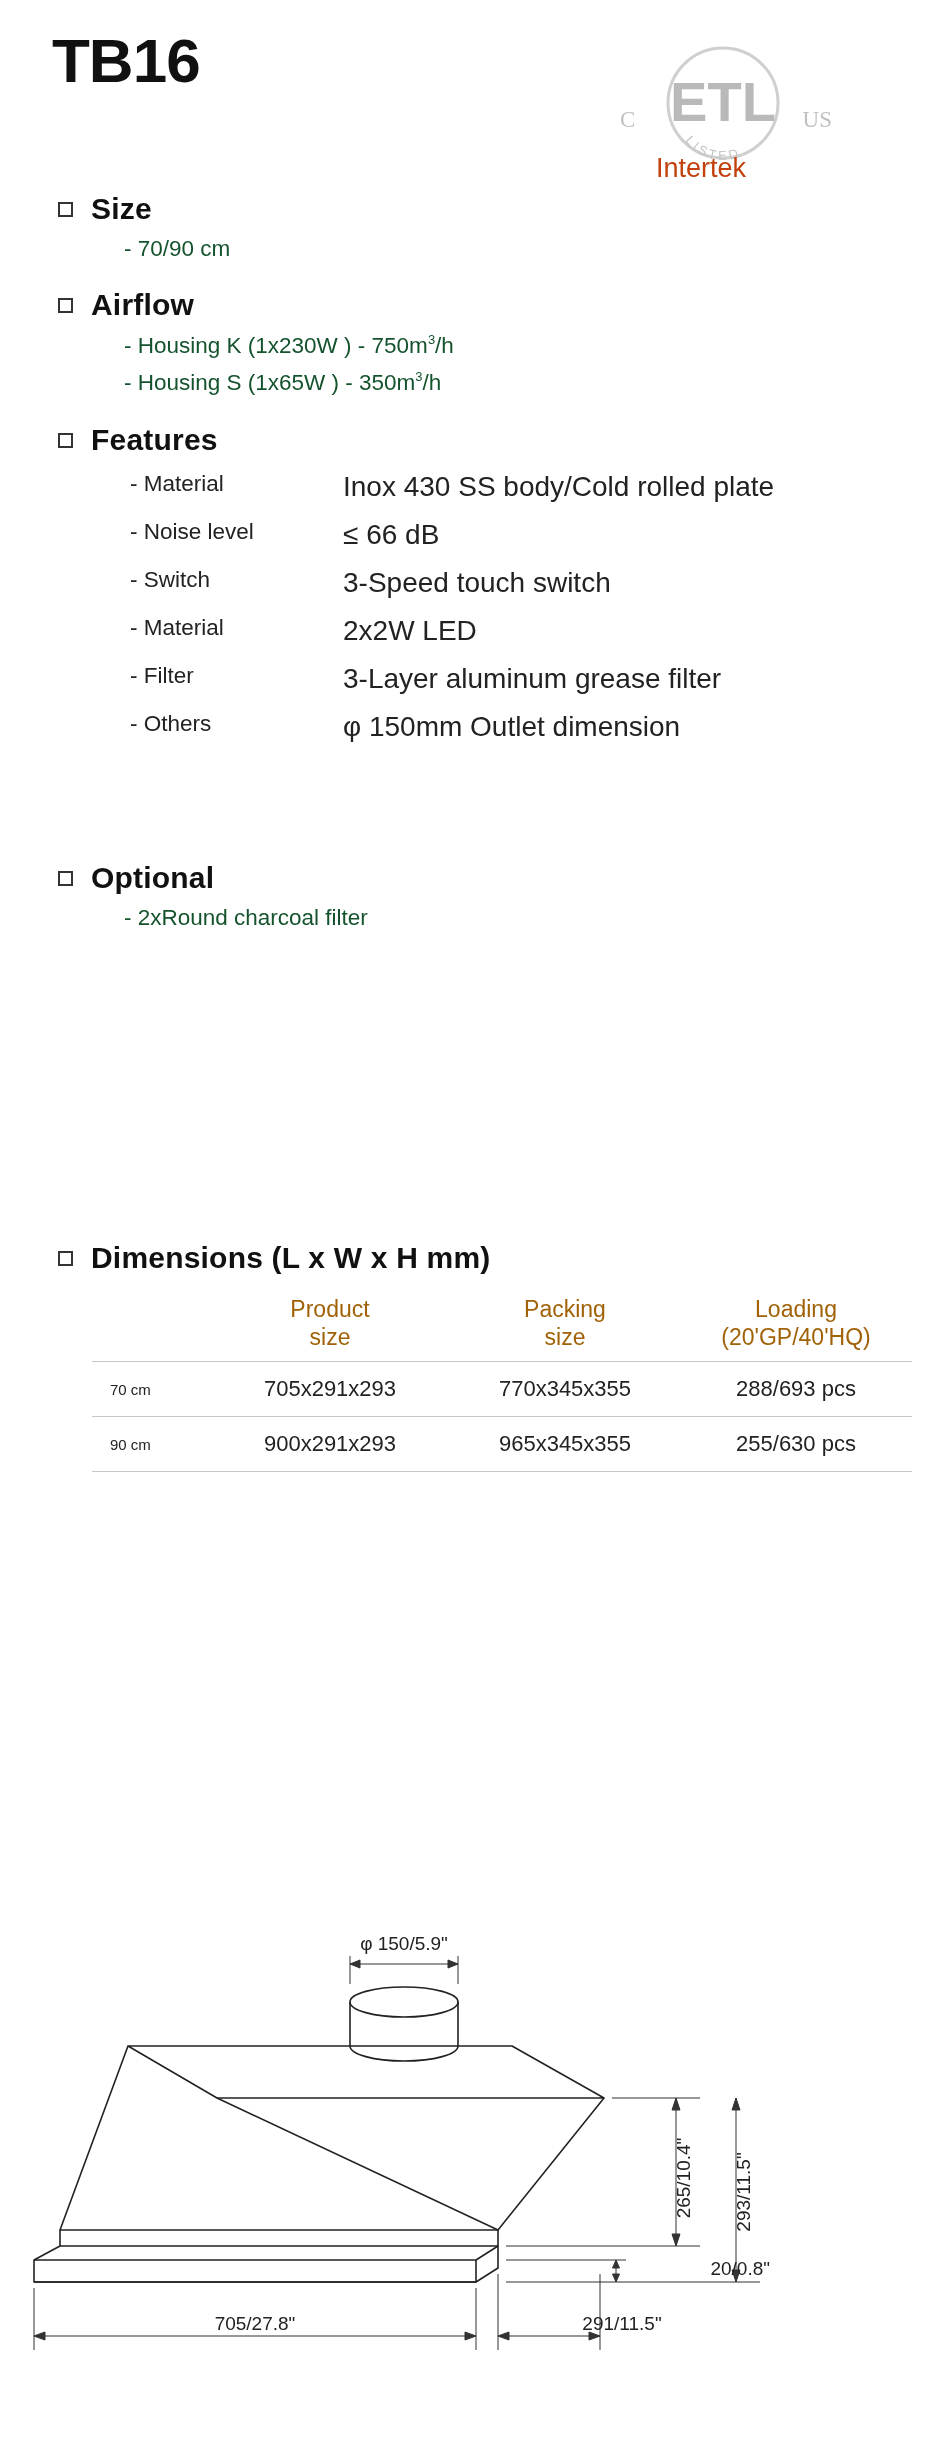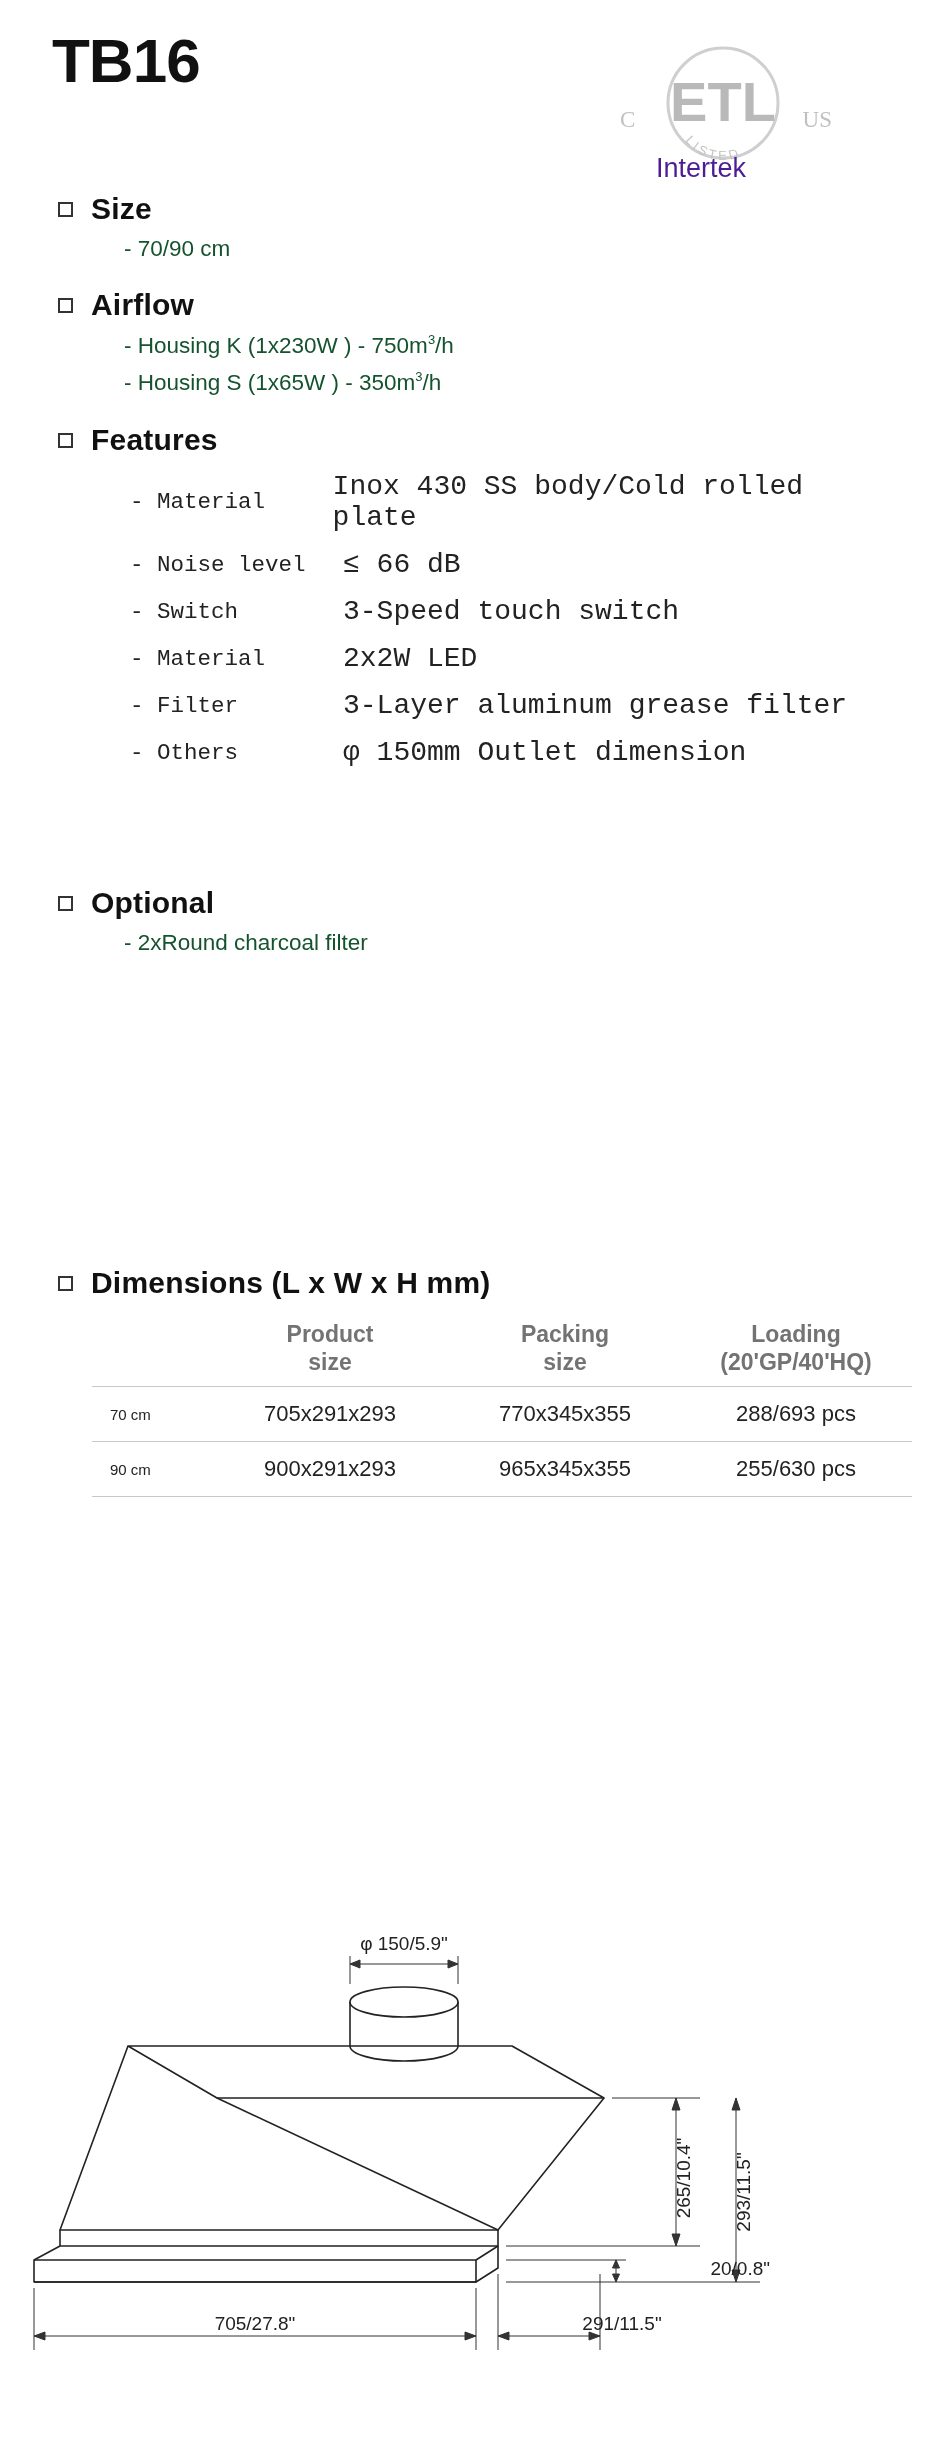--- a/index.html
+++ b/index.html
@@ -52,21 +52,21 @@
     color: #c0c0c0;
     font-family: "Liberation Serif", serif;
   }
   .etl-c { left: 12px; top: 66px; }
   .etl-us { right: 6px; top: 66px; }
   .etl-intertek {
     position: absolute;
     left: 48px;
     top: 112px;
     font-size: 27px;
-    color: #4c1d95;
+    color: #c2410c;
   }
 
   
   .sec {
     position: relative;
     margin-top: 4px;
   }
   .sec-head {
     display: flex;
     align-items: center;
@@ -95,23 +95,22 @@
     font-size: 13px;
     vertical-align: super;
   }
 
   
   .feat {
     margin: 14px 0 0 78px;
   }
   .feat-row {
     display: flex;
-    align-items: center;
+    align-items: flex-start;
     margin-bottom: 16px;
-    font-family: Liberation Mono, monospace;
   }
   .feat-key {
     width: 213px;
     font-size: 22.5px;
     color: #222;
   }
   .feat-val {
     font-size: 28px;
     color: #222;
   }
@@ -120,23 +119,23 @@
   .dim-wrap {
     margin: 18px 0 0 40px;
     width: 820px;
   }
   table.dims {
     width: 820px;
     border-collapse: collapse;
     font-size: 22px;
   }
   table.dims th {
-    font-weight: bold;
+    font-weight: normal;
     font-size: 23px;
-    color: #737373;
+    color: #a16207;
     padding: 2px 0 10px 0;
     text-align: center;
     line-height: 1.22;
     vertical-align: bottom;
   }
   table.dims td {
     padding: 14px 0;
     text-align: center;
     color: #222;
     font-size: 22px;

